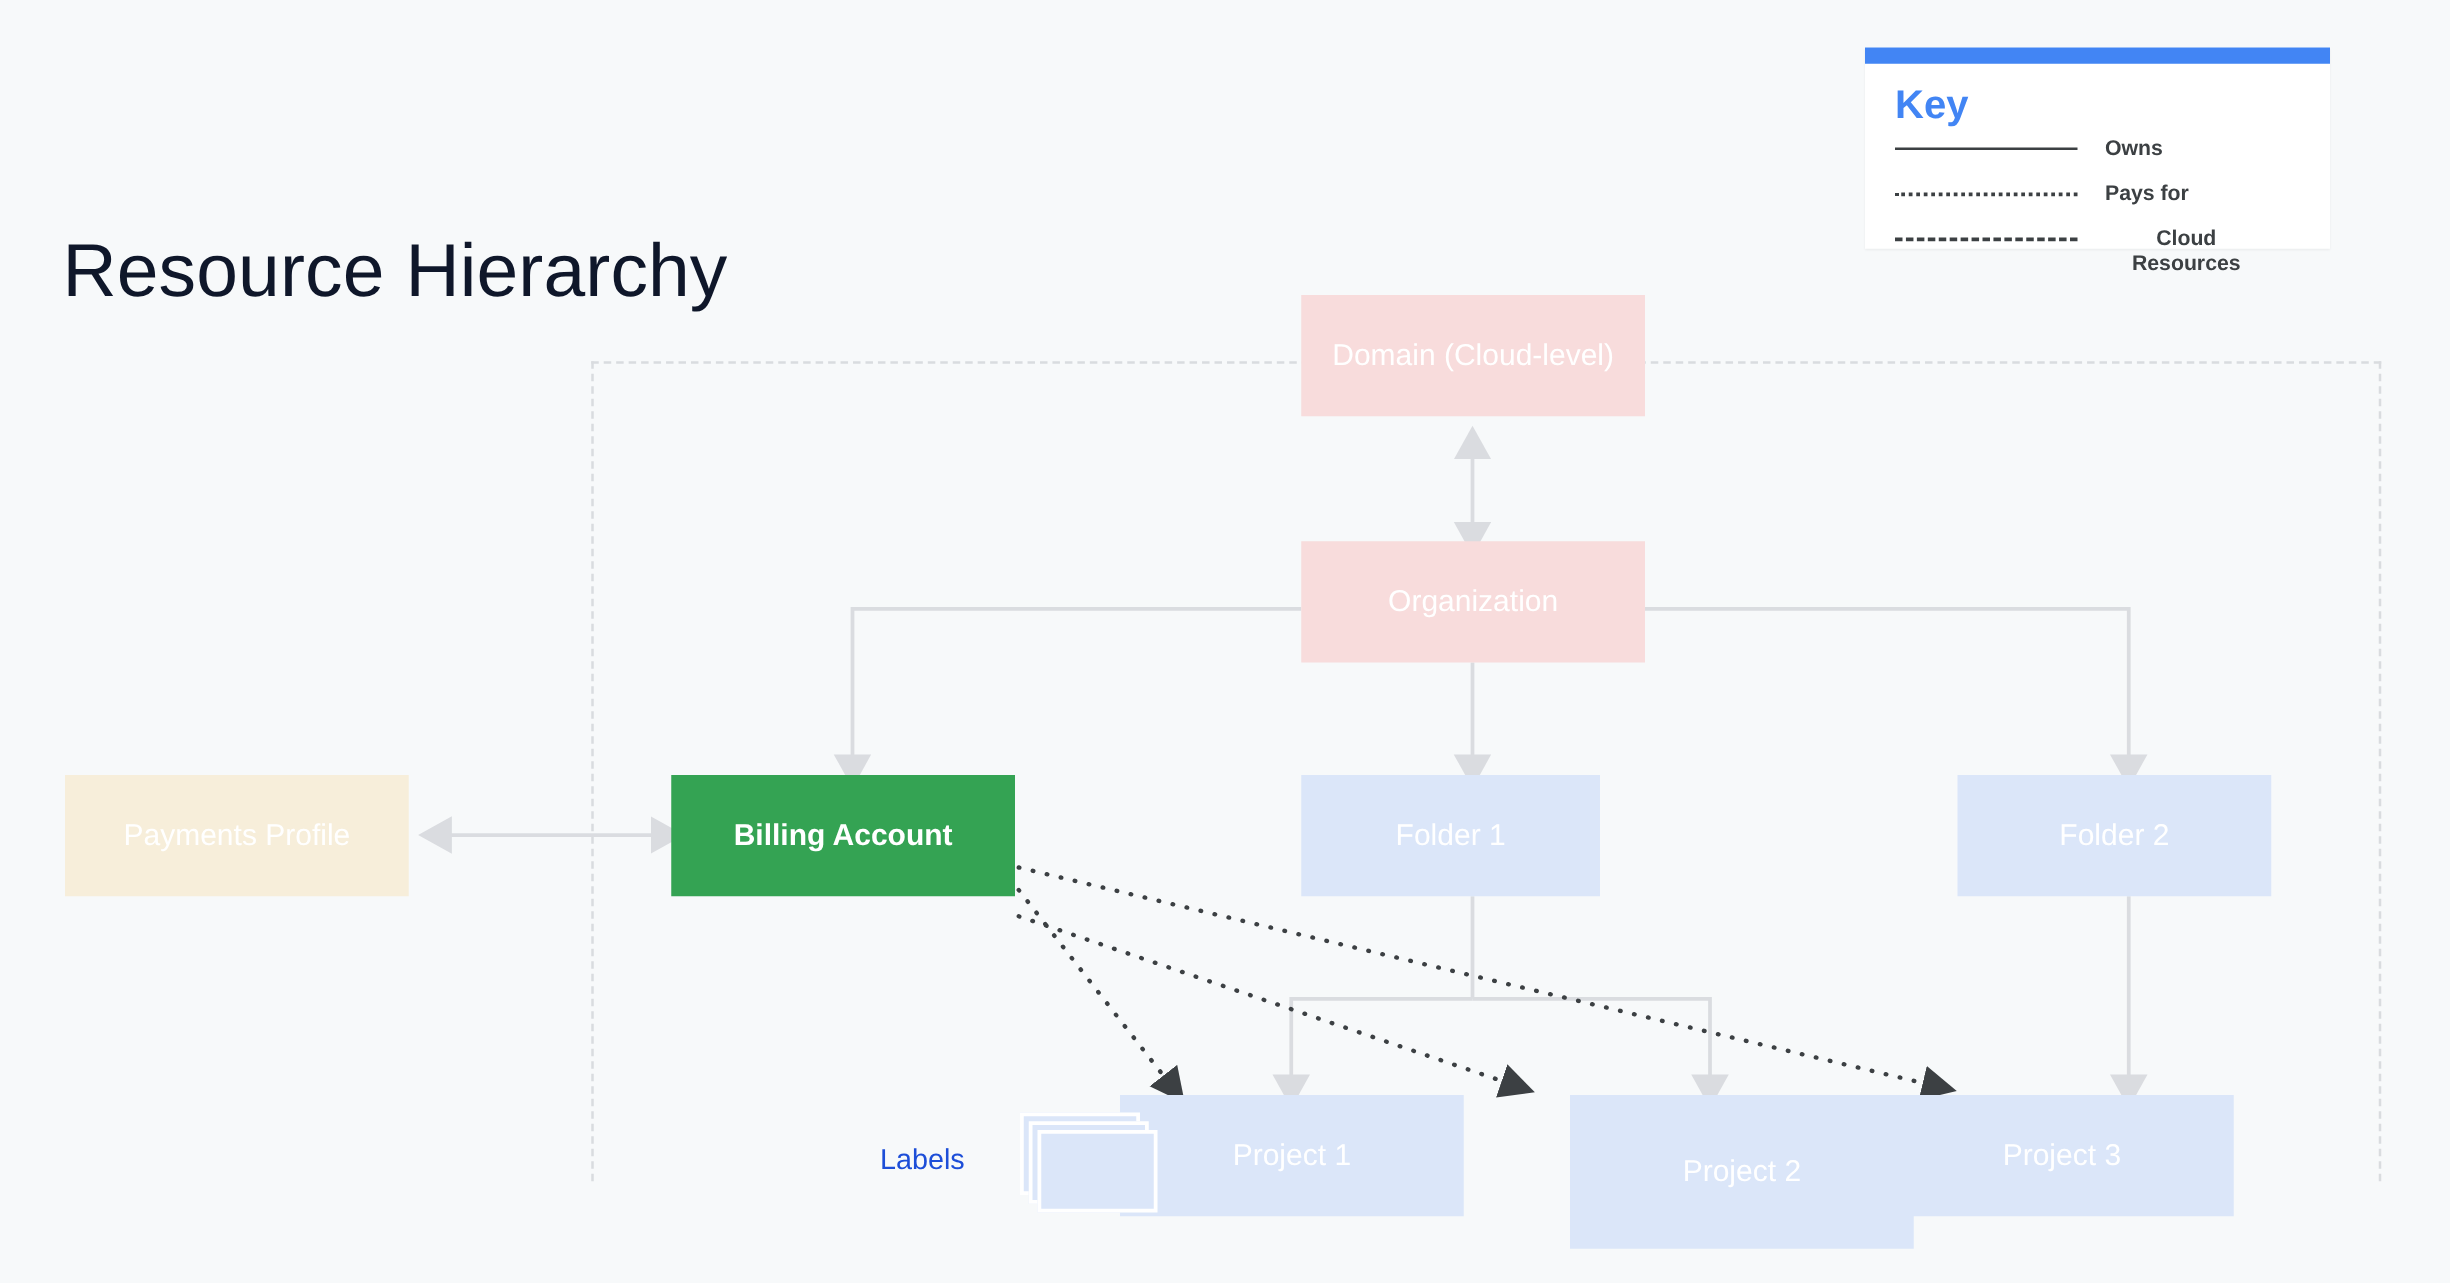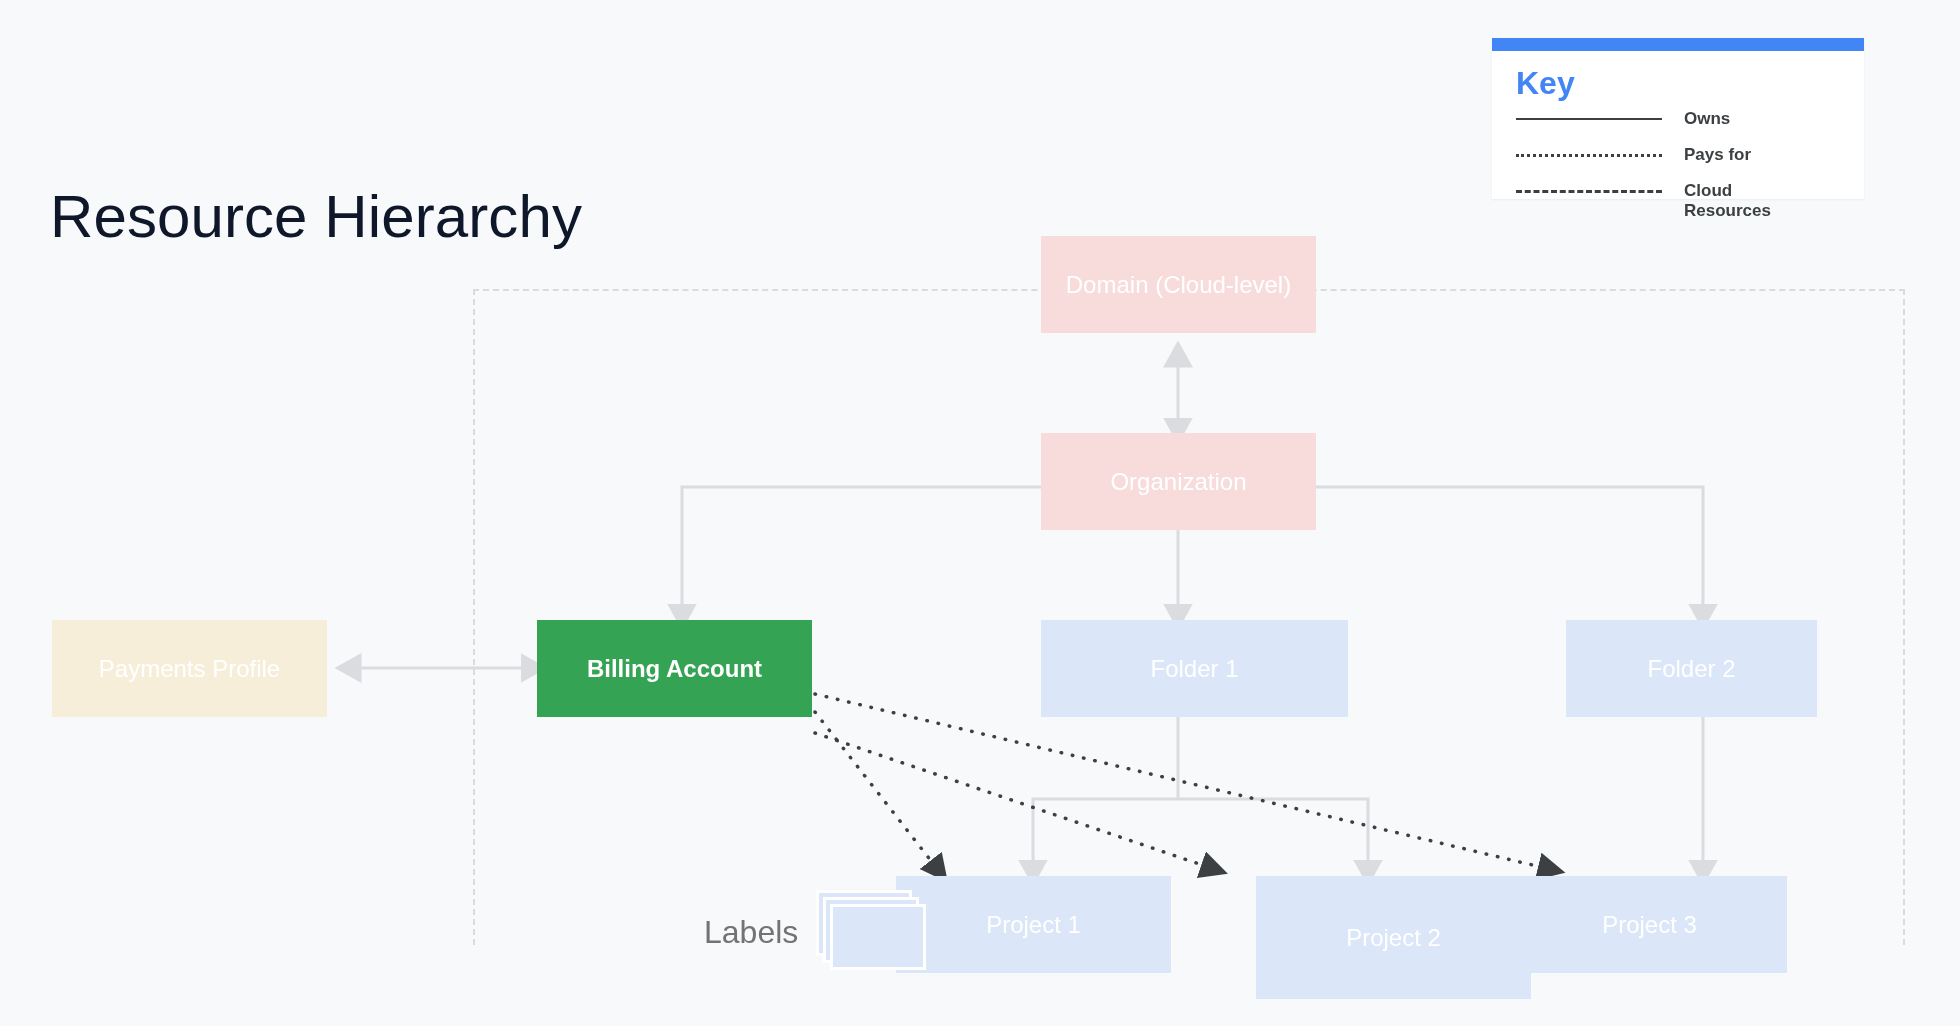--- a/index.html
+++ b/index.html
@@ -54,20 +54,21 @@
   }
   .key-title {
     color: #4285f4;
     font-size: 32px;
     font-weight: 700;
     line-height: 1;
     margin-bottom: 10px;
   }
   .key-rows {
     position: relative;
+    text-align: center;
   }
   .key-row {
     display: flex;
     align-items: flex-start;
     margin-bottom: 12px;
     height: 24px;
   }
   .key-row:last-child { margin-bottom: 0; }
   .key-swatch {
     width: 146px;
@@ -124,33 +125,33 @@
   .node.pink  { background: #f8dcdc; }
   .node.blue  { background: #dbe6f9; }
   .node.cream { background: #f7eeda; text-align: center; }
   .node.green { background: #34a353; font-weight: 700; }
 
   
   #node-domain       { left: 1041px; top: 236px;  width: 275px; height: 97px; }
   #node-organization { left: 1041px; top: 433px;  width: 275px; height: 97px; }
   #node-billing      { left: 537px;  top: 620px;  width: 275px; height: 97px; }
   #node-payments     { left: 52px;   top: 620px;  width: 275px; height: 97px; }
-  #node-folder1      { left: 1041px; top: 620px;  width: 307px; height: 97px; }
+  #node-folder1      { left: 1041px; top: 620px;  width: 239px; height: 97px; }
   #node-folder2      { left: 1566px; top: 620px;  width: 251px; height: 97px; }
   #node-project1     { left: 896px;  top: 876px;  width: 275px; height: 97px; }
   #node-project2     { left: 1256px; top: 876px;  width: 275px; height: 123px; }
   #node-project3     { left: 1512px; top: 876px;  width: 275px; height: 97px; }
 
   
   .labels-text {
     position: absolute;
     left: 704px;
     top: 914px;
-    font-size: 32px;
-    color: #737373;
+    font-size: 23px;
+    color: #1d4ed8;
     white-space: nowrap;
   }
   .labels-stack {
     position: absolute;
     left: 816px;
     top: 890px;
     width: 110px;
     height: 80px;
   }
   .labels-stack span {

